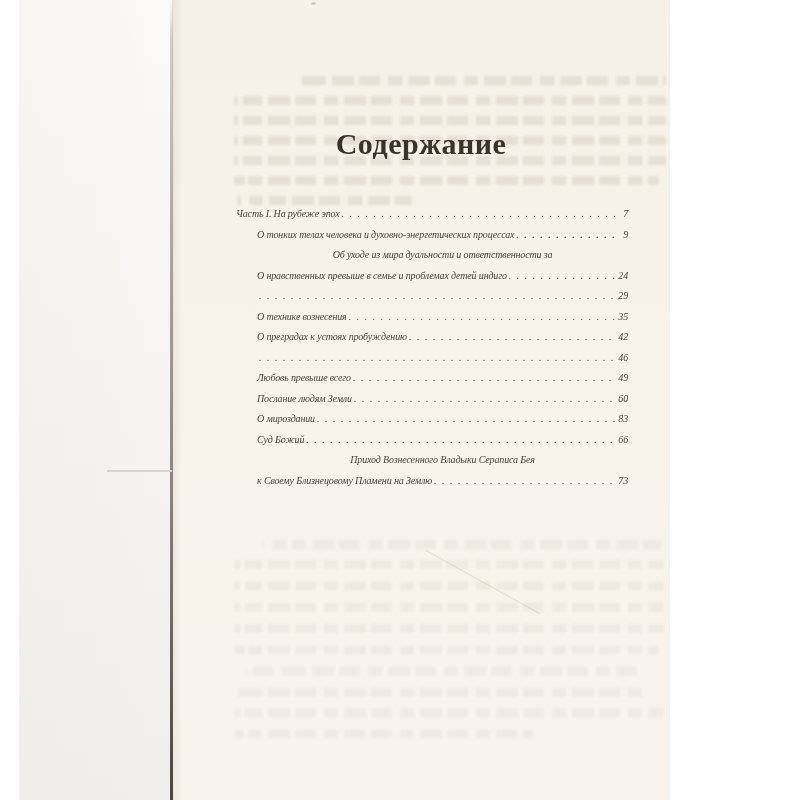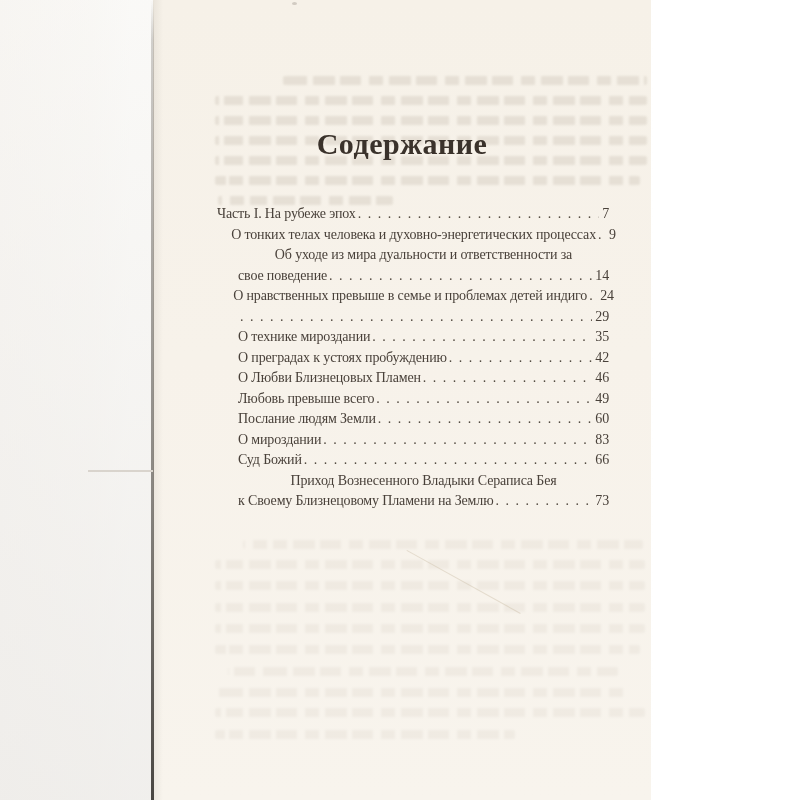--- a/index.html
+++ b/index.html
@@ -4,20 +4,21 @@
 <style>
   html,body{margin:0;padding:0;}
   body{
     width:800px;height:800px;overflow:hidden;
     background:#ffffff;
     font-family:"Liberation Serif","DejaVu Serif",serif;
   }
   .photo{
     position:relative;width:656px;height:800px;
     background:linear-gradient(90deg,#f9f7f4 0%,#fbfaf8 14%,#fdfdfc 20%,#ffffff 100%);
+    margin-left:19px;
   }
   
   .margin-left{
     position:absolute;left:0;top:0;width:153px;height:800px;
     background:linear-gradient(180deg,rgba(244,242,238,.35) 0%,rgba(236,234,231,.75) 100%);
   }
   
   .page{
     position:absolute;left:153px;top:0;width:498px;height:800px;
     background:linear-gradient(180deg,#f6f1e8 0%,#f7f2ea 45%,#f8f4ed 100%);
@@ -49,21 +50,21 @@
   .bleed-top .bleed-row{opacity:.15;}
   .bleed-mid .bleed-row{opacity:.07;}
   .title{
     position:absolute;left:0;top:127px;width:100%;margin:0;
     text-align:center;z-index:3;
     font-size:30px;line-height:34px;font-weight:bold;
     color:#3a322b;letter-spacing:.5px;
   }
   .toc{
     position:absolute;left:64px;top:204px;width:392px;z-index:3;
-    font-size:14px;letter-spacing:-0.15px;color:#49413a;
+    font-size:10px;letter-spacing:-0.15px;color:#49413a;font-style:italic;
   }
   .toc-row{
     display:flex;align-items:baseline;height:20.5px;line-height:20.5px;
     white-space:nowrap;
   }
   .toc-row.lvl1{padding-left:21px;justify-content:center;}
   .toc-label{flex:0 0 auto;}
   .toc-dots{
     flex:1 1 auto;min-width:8px;overflow:hidden;position:relative;
     margin:0 2px;color:#544c42;height:20.5px;
@@ -113,45 +114,39 @@
         </div>
         <div class="toc-row lvl1">
           <span class="toc-label">О тонких телах человека и духовно-энергетических процессах</span>
           <span class="toc-dots"></span>
           <span class="toc-page">9</span>
         </div>
         <div class="toc-row lvl1 no-leader">
           <span class="toc-label">Об уходе из мира дуальности и ответственности за</span>
         </div>
         <div class="toc-row lvl1">
-          <span class="toc-label">свое поведение</span>
-          <span class="toc-dots"></span>
-          <span class="toc-page">14</span>
-        </div>
-        <div class="toc-row lvl1">
           <span class="toc-label">О нравственных превыше в семье и проблемах детей индиго</span>
           <span class="toc-dots"></span>
           <span class="toc-page">24</span>
         </div>
         <div class="toc-row lvl1">
           <span class="toc-dots"></span>
           <span class="toc-page">29</span>
         </div>
         <div class="toc-row lvl1">
-          <span class="toc-label">О технике мироздании</span>
+          <span class="toc-label">О технике вознесения</span>
           <span class="toc-dots"></span>
           <span class="toc-page">35</span>
         </div>
         <div class="toc-row lvl1">
           <span class="toc-label">О преградах к устоях пробуждению</span>
           <span class="toc-dots"></span>
           <span class="toc-page">42</span>
         </div>
         <div class="toc-row lvl1">
-          <span class="toc-label">О Любви Близнецовых Пламен</span>
           <span class="toc-dots"></span>
           <span class="toc-page">46</span>
         </div>
         <div class="toc-row lvl1">
           <span class="toc-label">Любовь превыше всего</span>
           <span class="toc-dots"></span>
           <span class="toc-page">49</span>
         </div>
         <div class="toc-row lvl1">
           <span class="toc-label">Послание людям Земли</span>

